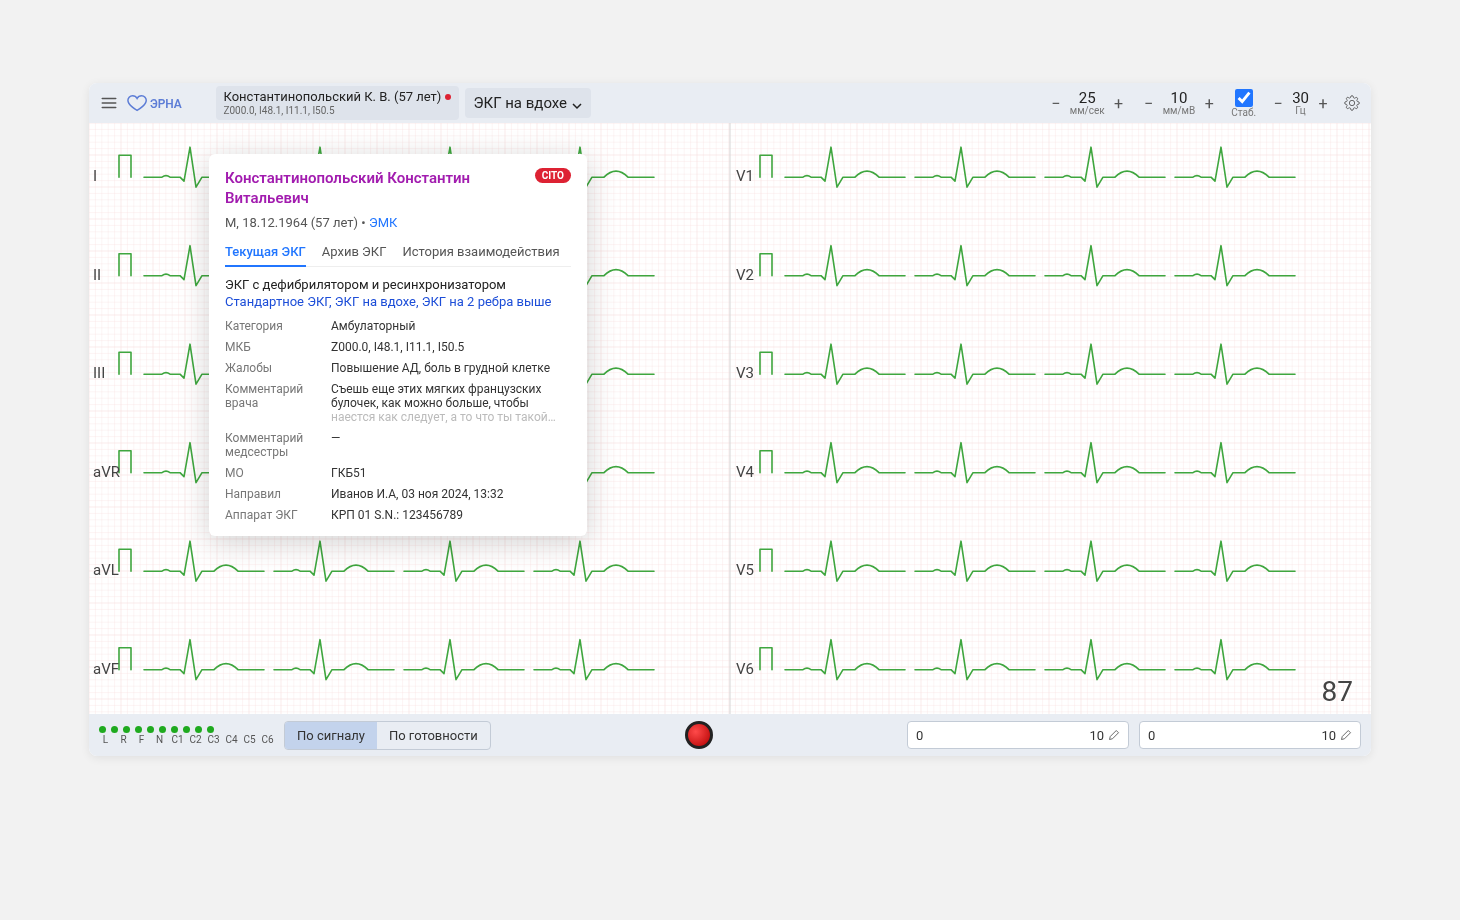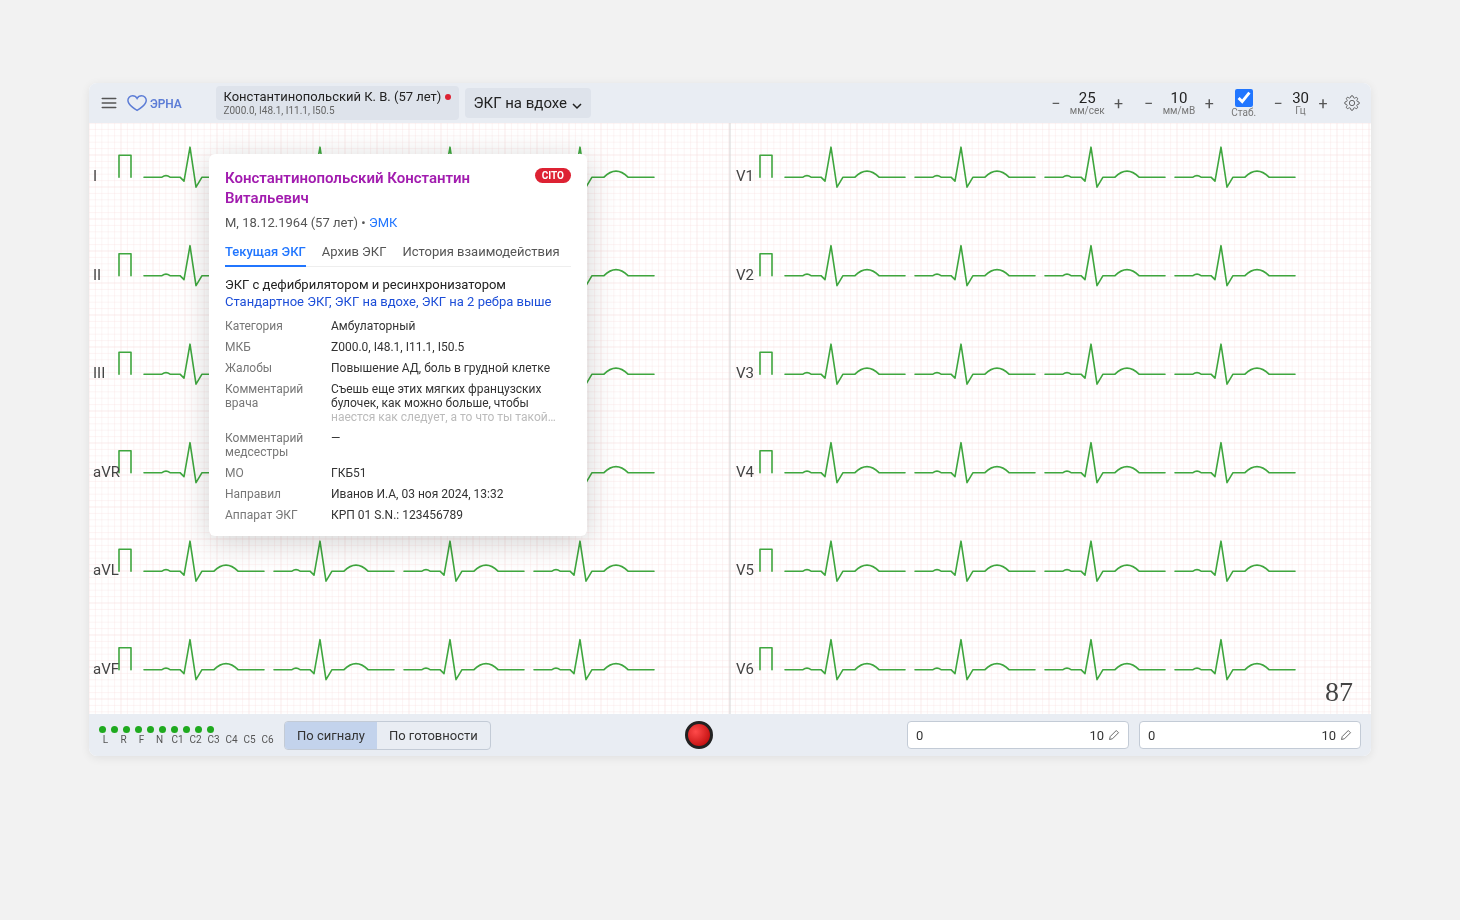--- a/index.html
+++ b/index.html
@@ -26,21 +26,21 @@
   .stab-check { display:flex; flex-direction:column; align-items:center; line-height:1; padding:0 4px;}
   .stab-check input { width:18px; height:18px; accent-color:#2176ff; }
   .stab-check span { font-size:10px; color:#777; margin-top:1px;}
   .gear { width:22px; height:22px; display:flex; align-items:center; justify-content:center; cursor:pointer; color:#555;}
   .gear svg { width:16px; height:16px;}
   
   .ecg-area { position:relative; flex:1; overflow:hidden;}
   .ecg-grid, .ecg-signal { position:absolute; left:0; top:0; width:100%; height:100%; }
   .lead-labels { position:absolute; left:0; top:0; width:100%; height:100%; pointer-events:none; font-size:15px; color:#444;}
   .lead-labels span { position:absolute; }
-  .hr { position:absolute; right:18px; bottom:6px; font-size:28px; color:#444;font-family:Liberation Serif, serif;}
+  .hr { position:absolute; right:18px; bottom:6px; font-size:28px; color:#444;}
   .toast { position:absolute; left:50%; transform:translateX(-50%); bottom:20px; background:rgba(100,100,100,0.85); color:#fff; font-size:17px; padding:28px 38px; border-radius:4px;}
   
   .card { position:absolute; left:209px; top:154px; width:378px; background:#fff; border-radius:6px; box-shadow:0 6px 30px rgba(0,0,0,0.18); padding:14px 16px 14px 16px; font-size:13px; color:#333; z-index:5;}
   .card .title-row { display:flex; align-items:flex-start; gap:8px;}
   .card h3 { font-size:15px; font-weight:600; color:#a21caf; flex:1; line-height:1.35;}
   .cito { background:#d23; color:#fff; font-size:10px; font-weight:700; padding:2px 7px; border-radius:10px;}
   .card .sub { font-size:13px; color:#555; margin-top:6px;}
   .card .sub a { color:#2176ff; text-decoration:none; cursor:pointer;}
   .tabs { display:flex; gap:16px; margin-top:14px; border-bottom:1px solid #eee; font-size:13px;}
   .tabs div { padding-bottom:6px; cursor:pointer; color:#555;}

